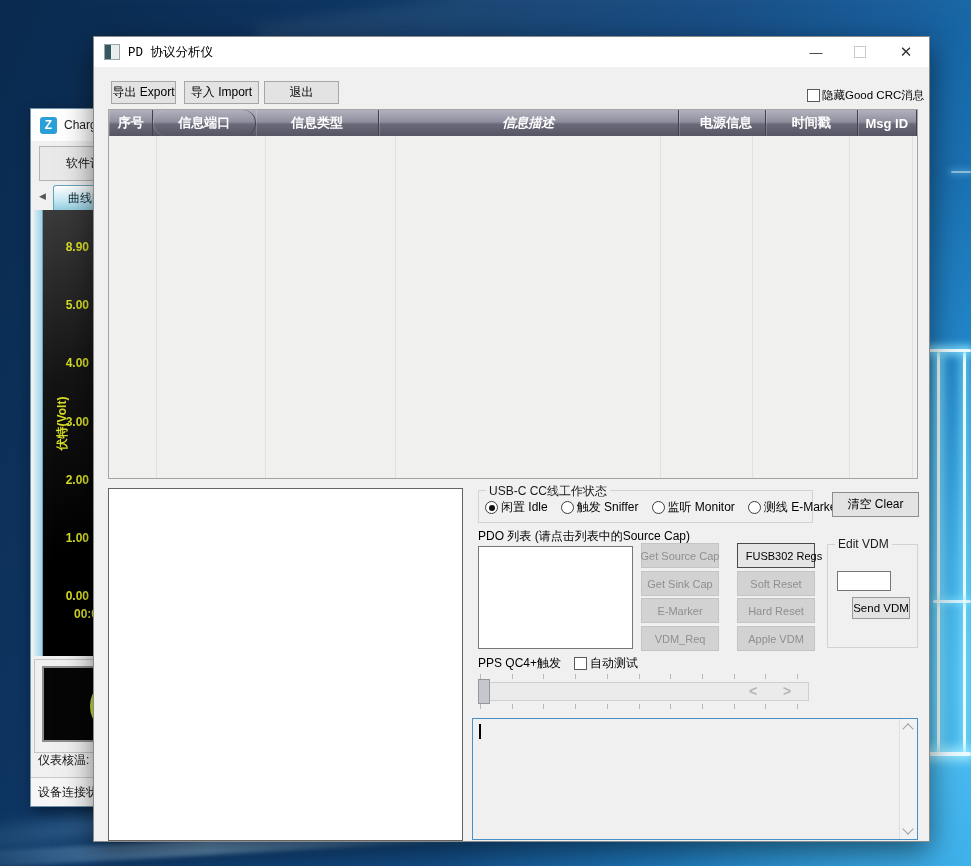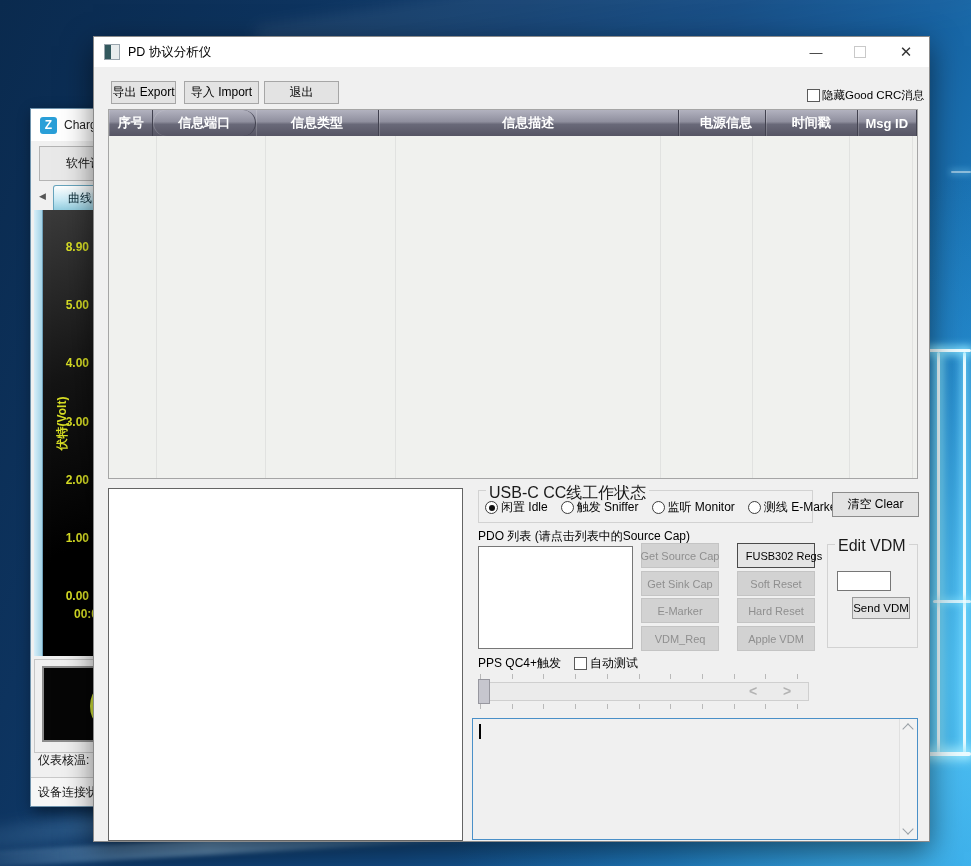--- a/index.html
+++ b/index.html
@@ -60,21 +60,21 @@
   .bg-temp-label{position:absolute;left:7px;top:643px;font-size:12px;color:#111;}
   .bg-statusbar{position:absolute;left:0;bottom:0;right:0;height:28px;background:#f6f6f6;border-top:1px solid #c9c9c9;
     display:flex;align-items:center;}
   .bg-status-label{margin-left:7px;font-size:12px;color:#111;}
 
   
   .pd-window{position:absolute;left:93px;top:36px;width:837px;height:806px;background:#f0f0f0;
     border:1px solid #8a8a8a;box-shadow:0 10px 28px rgba(0,0,0,0.5);box-sizing:border-box;}
   .pd-titlebar{position:absolute;left:0;top:0;right:0;height:30px;background:#fff;display:flex;align-items:center;}
   .pd-icon{width:14px;height:14px;margin-left:10px;border:1px solid #9aa5ad;background:linear-gradient(to right,#33595e 0 46%,#e9edee 46%);}
-  .pd-title{margin-left:8px;font-size:12.5px;color:#000;}
+  .pd-title{margin-left:8px;font-size:12.5px;color:#000;font-family:Liberation Mono, monospace;}
   .winctl{position:absolute;top:0;width:32px;height:30px;display:flex;align-items:center;justify-content:center;font-size:13px;color:#333;}
   .ctl-min{left:706px;}
   .ctl-max{left:750px;}
   .ctl-max .max-box{width:10px;height:10px;border:1px solid #c9c9c9;}
   .ctl-close{left:796px;font-size:15px;}
 
   .tool-btn{position:absolute;top:44px;height:23px;background:#e3e3e3;border:1px solid #a6a6a6;
     font-size:12px;display:flex;align-items:center;justify-content:center;color:#000;box-sizing:border-box;}
   .crc-check{position:absolute;left:713px;top:51px;display:flex;align-items:center;}
   .checkbox{width:13px;height:13px;border:1px solid #5a5a5a;background:#fff;display:inline-block;box-sizing:border-box;}
@@ -84,21 +84,21 @@
   .table-header{position:absolute;left:0;top:0;right:0;height:26px;display:flex;
     background:linear-gradient(#b2b2bf 0%,#8f8f9e 45%,#696979 55%,#565564 100%);}
   .th{height:26px;display:flex;align-items:center;justify-content:center;color:#fff;font-size:13px;font-weight:bold;
     border-right:1px solid #41414f;box-shadow:inset 1px 0 0 rgba(255,255,255,0.18);box-sizing:border-box;white-space:nowrap;}
   .table-body{position:absolute;left:0;top:26px;right:0;bottom:0;background:#f0f1ee;overflow:hidden;}
   .col-line{position:absolute;top:0;bottom:0;width:1px;background:rgba(0,0,0,0.06);}
 
   .left-listbox{position:absolute;left:14px;top:451px;width:355px;height:353px;background:#fff;border:1px solid #646464;box-sizing:border-box;}
 
   .groupbox{position:absolute;border:1px solid #d2d2d2;box-sizing:border-box;}
-  .gb-label{position:absolute;top:-8px;left:7px;background:#f0f0f0;padding:0 3px;font-size:16px;color:#1a1a1a;white-space:nowrap;}
+  .gb-label{position:absolute;top:-8px;left:7px;background:#f0f0f0;padding:0 3px;font-size:12px;color:#1a1a1a;white-space:nowrap;}
   .cc-group{left:384px;top:453px;width:335px;height:33px;}
   .radio-row{position:absolute;left:6px;top:8px;display:flex;align-items:center;}
   .radio-item{display:flex;align-items:center;margin-right:13px;}
   .radio{width:13px;height:13px;border-radius:50%;border:1px solid #3d3d3d;background:#fff;position:relative;box-sizing:border-box;flex:none;}
   .radio.checked::after{content:"";position:absolute;left:2.5px;top:2.5px;width:6px;height:6px;border-radius:50%;background:#111;}
   .radio-label{font-size:12px;color:#000;margin-left:3px;white-space:nowrap;}
 
   .clear-btn{position:absolute;left:738px;top:455px;width:87px;height:25px;background:#e3e3e3;border:1px solid #8c8c8c;
     font-size:12px;display:flex;align-items:center;justify-content:center;box-sizing:border-box;}
 
@@ -211,21 +211,21 @@
   <div class="crc-check">
     <span class="checkbox"></span>
     <span class="crc-label">隐藏Good CRC消息</span>
   </div>
 
   <div class="msg-table">
     <div class="table-header">
       <div class="th" style="width:47px;">序号</div>
       <div class="th" style="width:109px;border-radius:13px;">信息端口</div>
       <div class="th" style="width:130px;">信息类型</div>
-      <div class="th" style="width:318px;">信息描述</div>
+      <div class="th" style="width:318px;font-style:italic;">信息描述</div>
       <div class="th" style="width:92px;padding-left:8px;">电源信息</div>
       <div class="th" style="width:97px;">时间戳</div>
       <div class="th" style="width:63px;">Msg ID</div>
     </div>
     <div class="table-body">
         <div class="col-line" style="left: 47px;"></div>
         <div class="col-line" style="left: 156px;"></div>
         <div class="col-line" style="left: 286px;"></div>
         <div class="col-line" style="left: 551px;"></div>
         <div class="col-line" style="left: 643px;"></div>

